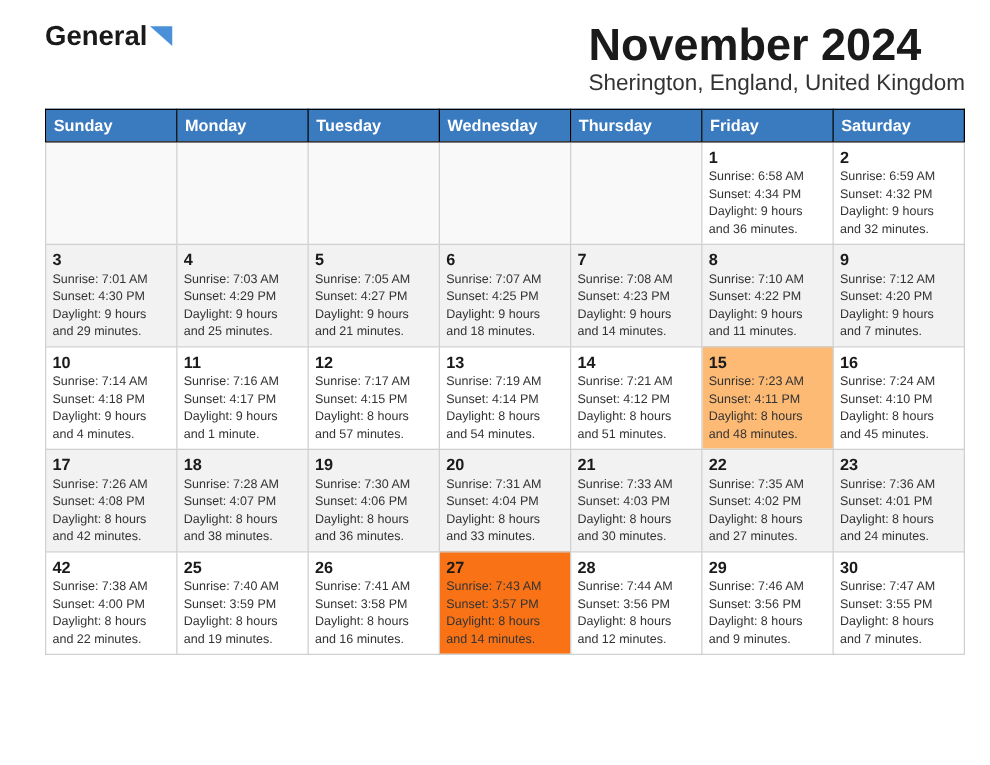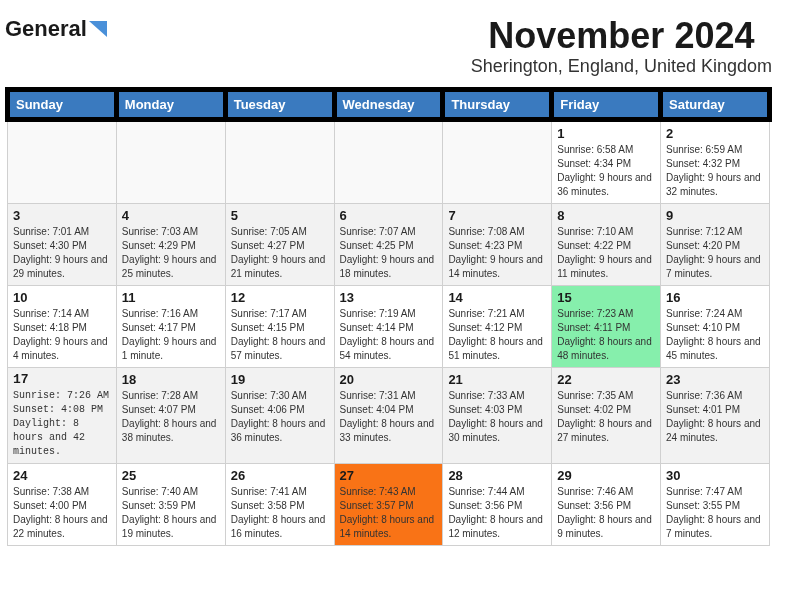--- a/index.html
+++ b/index.html
@@ -5,35 +5,35 @@
     * { box-sizing: border-box; margin: 0; padding: 0; }
     body {
       font-family: Arial, sans-serif;
       background: #fff;
       width: 792px;
       height: 612px;
       overflow: hidden;
     }
     .page {
       width: 792px;
-      padding: 16px 20px 10px 5px;
+      padding: 16px 20px 10px 36px;
     }
     .header {
       display: flex;
       align-items: flex-start;
       justify-content: space-between;
       margin-bottom: 10px;
     }
     .logo {
       display: flex;
       flex-direction: column;
       align-items: flex-start;
     }
     .title-block {
-      text-align: center;
+      text-align: left;
       margin-left: 12px;
     }
     .title-block h1 {
       font-size: 36px;
       font-weight: bold;
       color: #1a1a1a;
       line-height: 1.1;
     }
     .title-block h2 {
       font-size: 18px;
@@ -45,21 +45,21 @@
       border-collapse: collapse;
       font-size: 11px;
     }
     .calendar th {
       background: #3a7abf;
       color: #fff;
       text-align: left;
       padding: 5px 6px;
       font-size: 13px;
       font-weight: bold;
-      border: 5px solid #000000;
+      border: 1px solid #000000;
     }
     .calendar td {
       vertical-align: top;
       padding: 4px 5px;
       border: 1px solid #d0d0d0;
       width: calc(100% / 7);
       height: 80px;
       background: #fff;
     }
     .calendar tr:nth-child(even) td {
@@ -208,35 +208,35 @@
             <div class="day-info">Sunrise: 7:19 AM
 Sunset: 4:14 PM
 Daylight: 8 hours and 54 minutes.</div>
           </td>
           <td style="background: rgb(255, 255, 255);">
             <span class="day-number">14</span>
             <div class="day-info">Sunrise: 7:21 AM
 Sunset: 4:12 PM
 Daylight: 8 hours and 51 minutes.</div>
           </td>
-          <td style="background: #86efac;">
+          <td style="background: #fdba74;">
             <span class="day-number">15</span>
             <div class="day-info">Sunrise: 7:23 AM
 Sunset: 4:11 PM
 Daylight: 8 hours and 48 minutes.</div>
           </td>
           <td style="background: rgb(255, 255, 255);">
             <span class="day-number">16</span>
             <div class="day-info">Sunrise: 7:24 AM
 Sunset: 4:10 PM
 Daylight: 8 hours and 45 minutes.</div>
           </td>
         </tr>
         <tr>
-          <td style="background: rgb(242, 242, 242); font-family: Liberation Mono, monospace;">
+          <td style="background: rgb(242, 242, 242);">
             <span class="day-number">17</span>
             <div class="day-info">Sunrise: 7:26 AM
 Sunset: 4:08 PM
 Daylight: 8 hours and 42 minutes.</div>
           </td>
           <td style="background: rgb(242, 242, 242);">
             <span class="day-number">18</span>
             <div class="day-info">Sunrise: 7:28 AM
 Sunset: 4:07 PM
 Daylight: 8 hours and 38 minutes.</div>
@@ -267,21 +267,21 @@
           </td>
           <td style="background: rgb(242, 242, 242);">
             <span class="day-number">23</span>
             <div class="day-info">Sunrise: 7:36 AM
 Sunset: 4:01 PM
 Daylight: 8 hours and 24 minutes.</div>
           </td>
         </tr>
         <tr>
           <td style="background: rgb(255, 255, 255);">
-            <span class="day-number">24</span>
+            <span class="day-number">42</span>
             <div class="day-info">Sunrise: 7:38 AM
 Sunset: 4:00 PM
 Daylight: 8 hours and 22 minutes.</div>
           </td>
           <td style="background: rgb(255, 255, 255);">
             <span class="day-number">25</span>
             <div class="day-info">Sunrise: 7:40 AM
 Sunset: 3:59 PM
 Daylight: 8 hours and 19 minutes.</div>
           </td>

